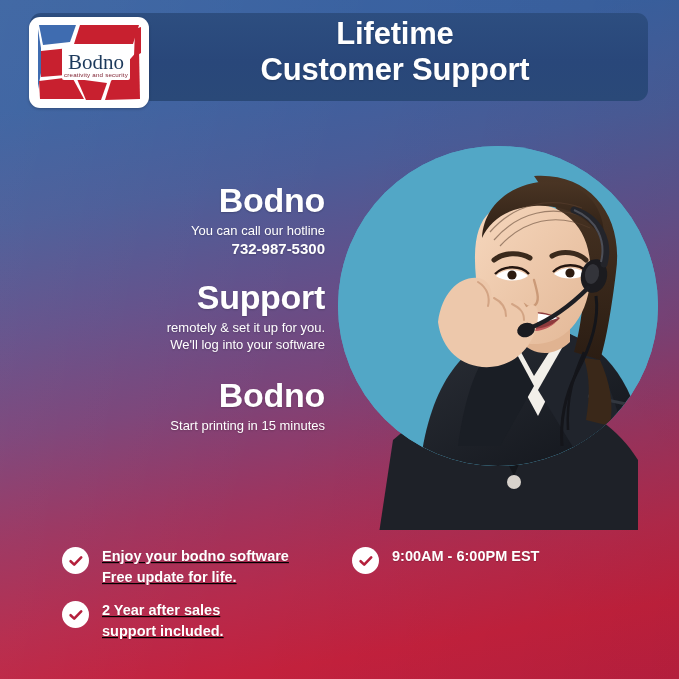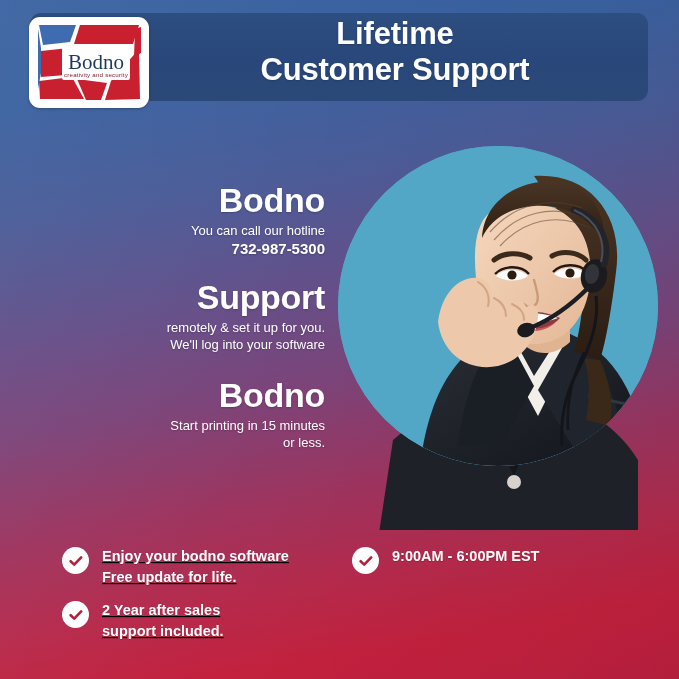--- a/index.html
+++ b/index.html
@@ -298,21 +298,20 @@
 
   <div class="feature" id="feat-support">
     <div class="f-title">Support</div>
     <div class="f-line">remotely &amp; set it up for you.</div>
     <div class="f-line">We'll log into your software</div>
   </div>
 
   <div class="feature" id="feat-print">
     <div class="f-title">Bodno</div>
     <div class="f-line">Start printing in 15 minutes</div>
-    <div class="f-line">or less.</div>
   </div>
 
   <div class="checklist">
 
     <div class="check-col" id="col-left">
 
       <div class="check-item">
         <span class="check-icon">
           <svg width="16" height="16" viewBox="0 0 16 16">
               <path d="M2.6 8.2 L6.2 11.6 L13.2 4.4" stroke="#b4203c" stroke-width="2.6" fill="none" stroke-linecap="round" stroke-linejoin="round"></path>

